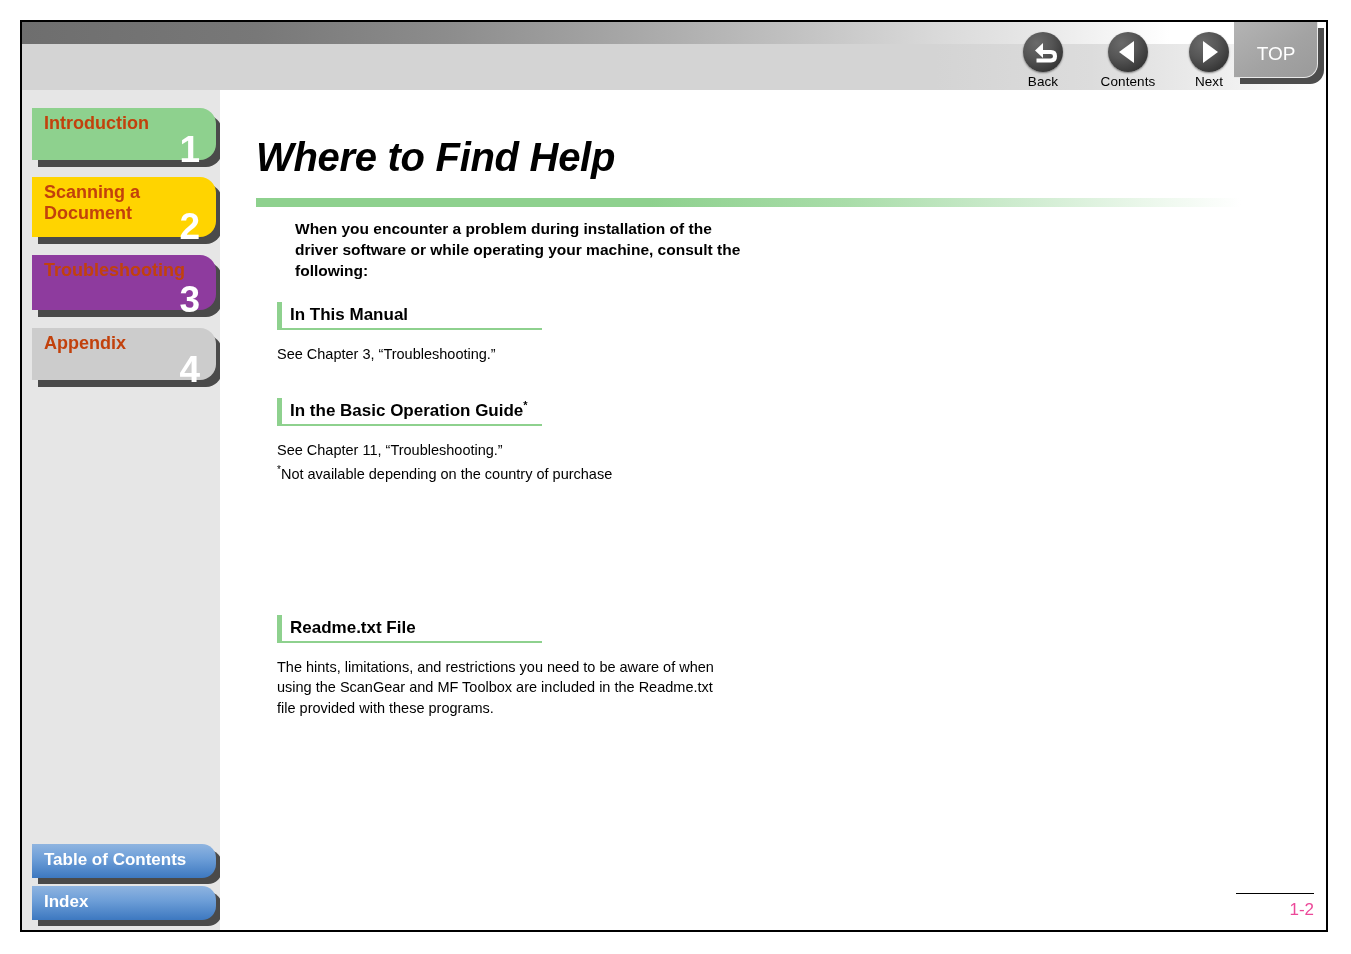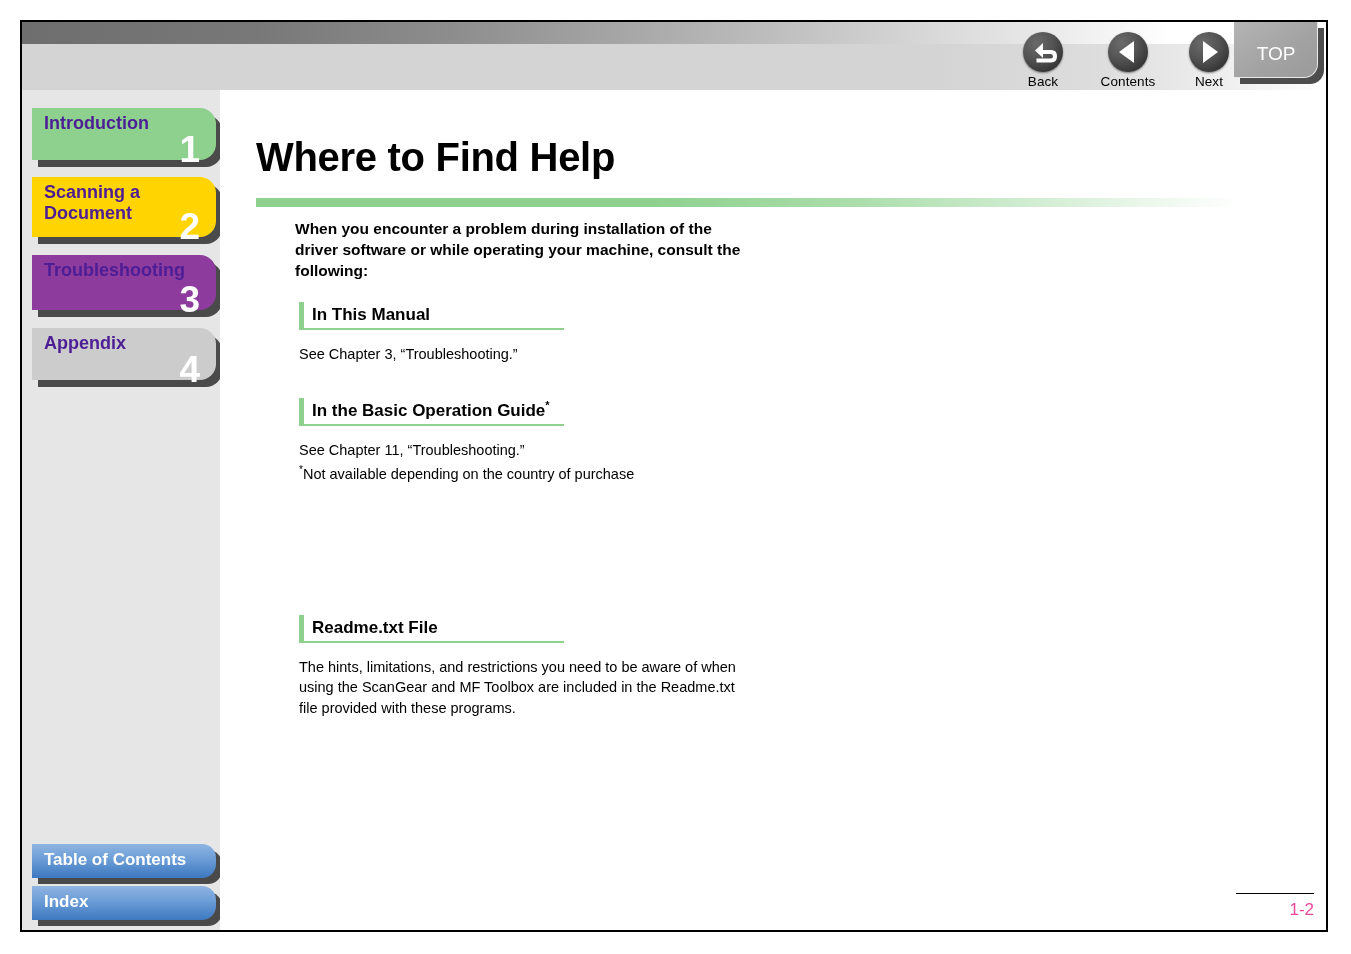--- a/index.html
+++ b/index.html
@@ -168,21 +168,21 @@
     height: 100%;
     border-radius: 0 16px 16px 0;
     box-sizing: border-box;
     overflow: hidden;
   }
   .chap-label {
     position: absolute;
     left: 12px;
     top: 5px;
     right: 30px;
-    color: #4c1d95;
+    color: #c2410c;
     font-size: 18px;
     font-weight: bold;
     line-height: 21px;
   }
   .chap-num {
     position: absolute;
     right: 16px;
     bottom: -8px;
     color: #ffffff;
     font-size: 37px;
@@ -243,20 +243,21 @@
     background: #ffffff;
   }
   #page-title {
     position: absolute;
     left: 36px;
     top: 45px;
     font-size: 40px;
     font-weight: bold;
     color: #000000;
     letter-spacing: -.3px;
+    font-style: italic;
   }
   #title-rule {
     position: absolute;
     left: 36px;
     top: 108px;
     width: 985px;
     height: 9px;
     background: linear-gradient(to right, #8ed18e 0%, #8ed18e 40%, #a9dda9 60%, #cfecd0 78%, #eaf7ea 90%, #ffffff 100%);
   }
   #intro-paragraph {
@@ -265,21 +266,21 @@
     top: 128px;
     width: 450px;
     font-size: 15.5px;
     font-weight: bold;
     line-height: 21px;
     color: #000000;
   }
 
   .section {
     position: absolute;
-    left: 79px;
+    left: 57px;
     width: 700px;
   }
   .section-heading {
     width: 265px;
     border-left: 5px solid #8ed18e;
     border-bottom: 2.5px solid #8ed18e;
     padding: 1px 0 3px 8px;
     box-sizing: border-box;
     font-size: 17px;
     font-weight: bold;

